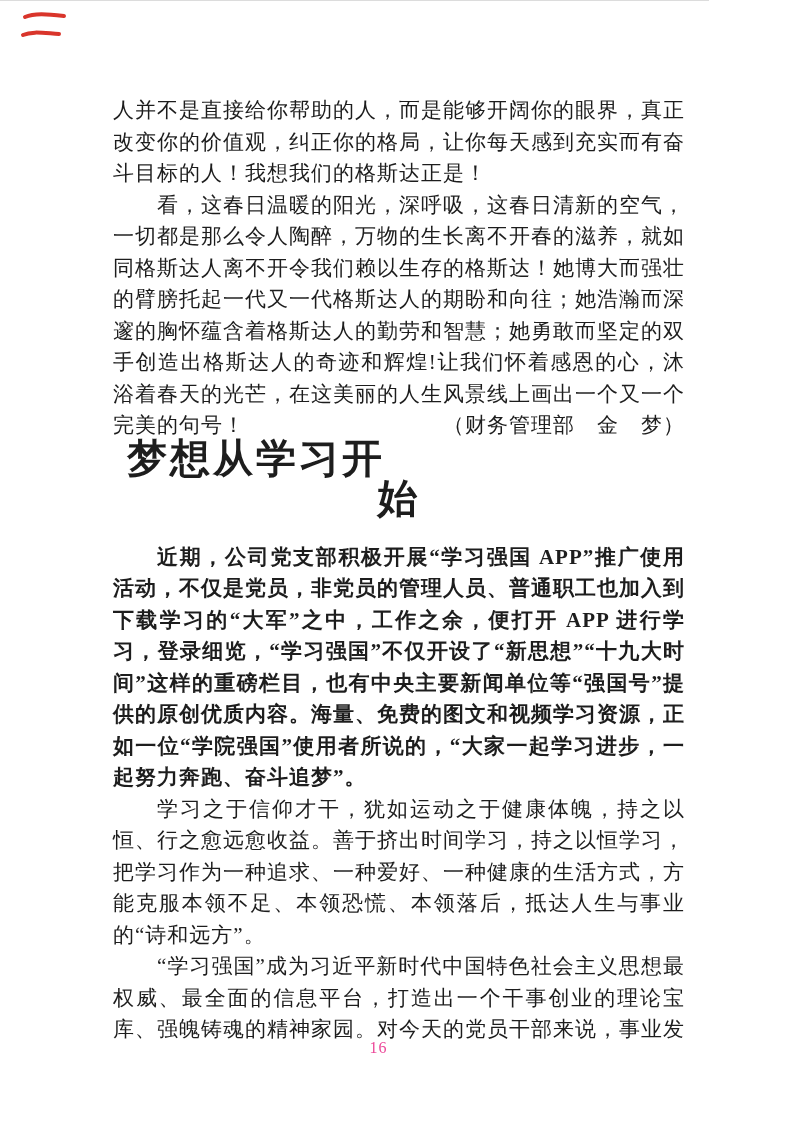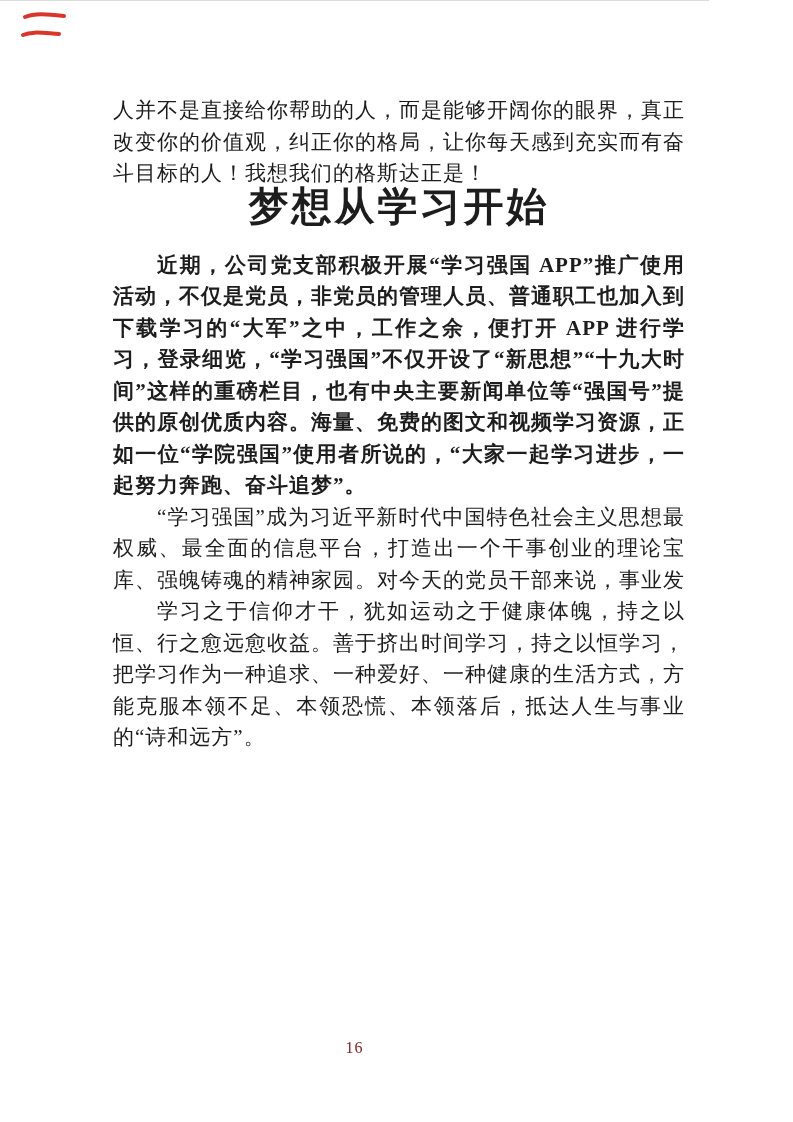--- a/index.html
+++ b/index.html
@@ -53,44 +53,46 @@
   }
   .para-gap { margin-top: 18px; font-weight: bold; }
   .page-number {
     position: absolute;
     top: 1038px;
     left: 0;
     width: 100%;
     text-align: center;
     font-size: 16px;
     letter-spacing: 1px;
-    color: #7f1d1d;
+    color: #ec4899;
+    padding-left: 24px;
   }
 </style>
 </head>
 <body>
 
 <div class="page">
 
   <svg class="red-marks" width="48" height="38" viewBox="0 0 48 38">
     <path d="M5 11 C 14 7, 27 8, 44 10" fill="none" stroke-width="4" stroke-linecap="round" stroke="#d9352b"></path>
     <path d="M3 29 C 12 25, 23 27, 39 28" fill="none" stroke-width="4" stroke-linecap="round" stroke="#d9352b"></path>
   </svg>
 
   <div class="content">
 
     <p class="body-text no-indent">人并不是直接给你帮助的人，而是能够开阔你的眼界，真正改变你的价值观，纠正你的格局，让你每天感到充实而有奋斗目标的人！我想我们的格斯达正是！</p>
 
+    <p class="body-text"><span>看，这春日温暖的阳光，深呼吸，这春日清新的空气，一切都是那么令人陶醉，万物的生长离不开春的滋养，就如同格斯达人离不开令我们赖以生存的格斯达！她博大而强壮的臂膀托起一代又一代格斯达人的期盼和向往；她浩瀚而深邃的胸怀蕴含着格斯达人的勤劳和智慧；她勇敢而坚定的双手创造出格斯达人的奇迹和辉煌!让我们怀着感恩的心，沐浴着春天的光芒，在这美丽的人生风景线上画出一个又一个完美的句号！</span><span class="attribution">（财务管理部　金　梦）</span></p>
 
 
     <h1 class="article-title">梦想从学习开始</h1>
 
     <p class="body-text para-gap">近期，公司党支部积极开展“学习强国 APP”推广使用活动，不仅是党员，非党员的管理人员、普通职工也加入到下载学习的“大军”之中，工作之余，便打开 APP 进行学习，登录细览，“学习强国”不仅开设了“新思想”“十九大时间”这样的重磅栏目，也有中央主要新闻单位等“强国号”提供的原创优质内容。海量、免费的图文和视频学习资源，正如一位“学院强国”使用者所说的，“大家一起学习进步，一起努力奔跑、奋斗追梦”。</p>
 
+    <p class="body-text">学习之于信仰才干，犹如运动之于健康体魄，持之以恒、行之愈远愈收益。善于挤出时间学习，持之以恒学习，把学习作为一种追求、一种爱好、一种健康的生活方式，方能克服本领不足、本领恐慌、本领落后，抵达人生与事业的“诗和远方”。</p>
+
     <p class="body-text">“学习强国”成为习近平新时代中国特色社会主义思想最权威、最全面的信息平台，打造出一个干事创业的理论宝库、强魄铸魂的精神家园。对今天的党员干部来说，事业发</p>
-
-    <p class="body-text">学习之于信仰才干，犹如运动之于健康体魄，持之以恒、行之愈远愈收益。善于挤出时间学习，持之以恒学习，把学习作为一种追求、一种爱好、一种健康的生活方式，方能克服本领不足、本领恐慌、本领落后，抵达人生与事业的“诗和远方”。</p>
 
   </div>
 
   <div class="page-number">16</div>
 
 </div>
 
 </body></html>

